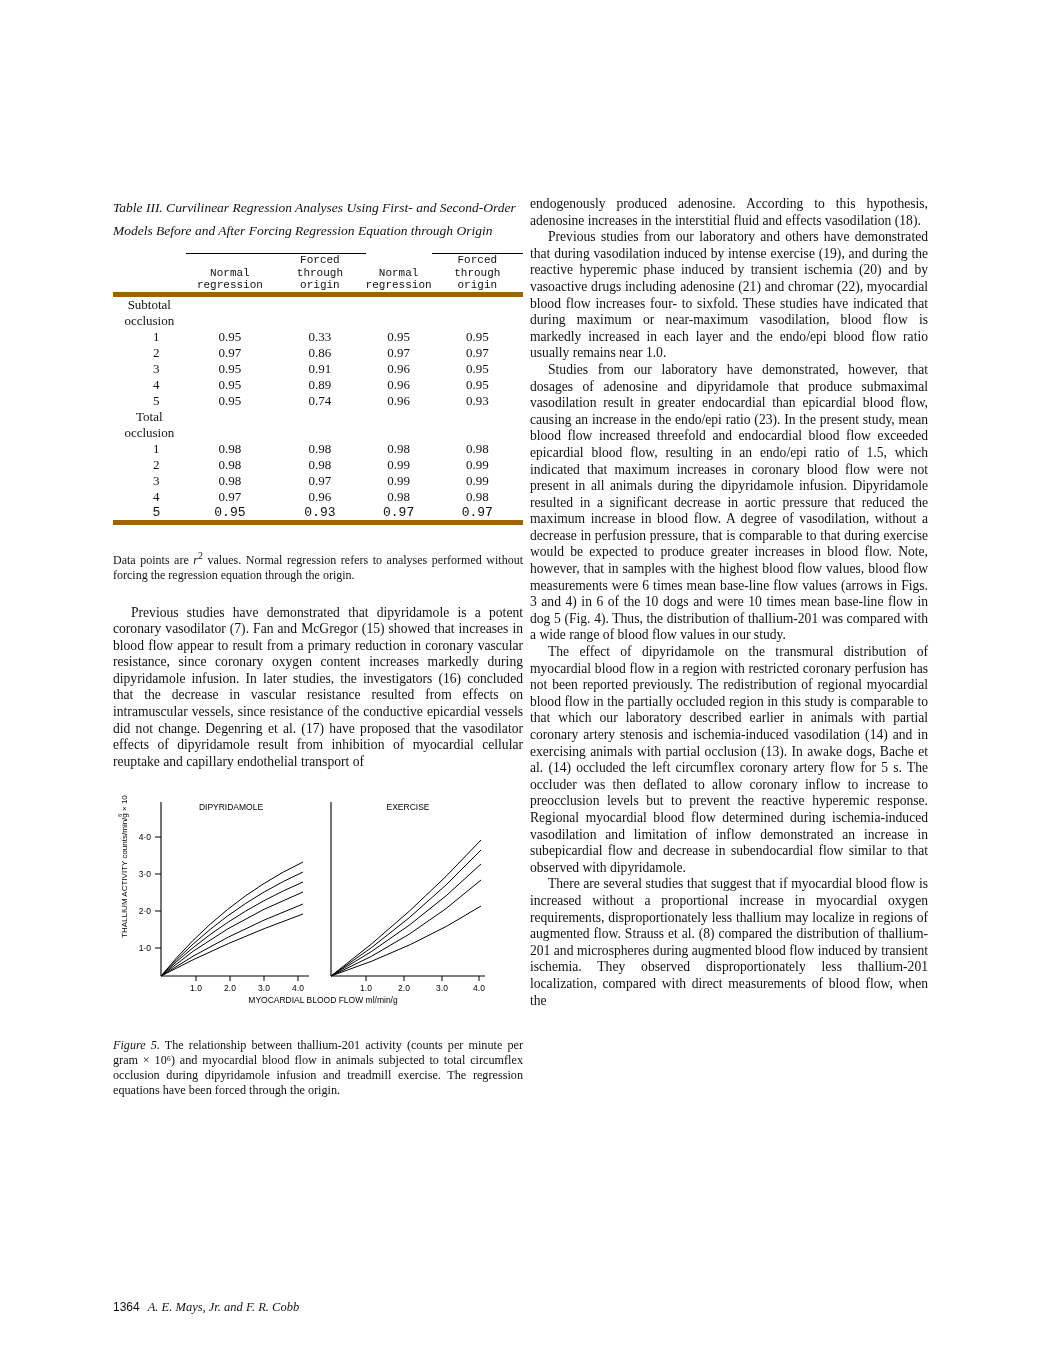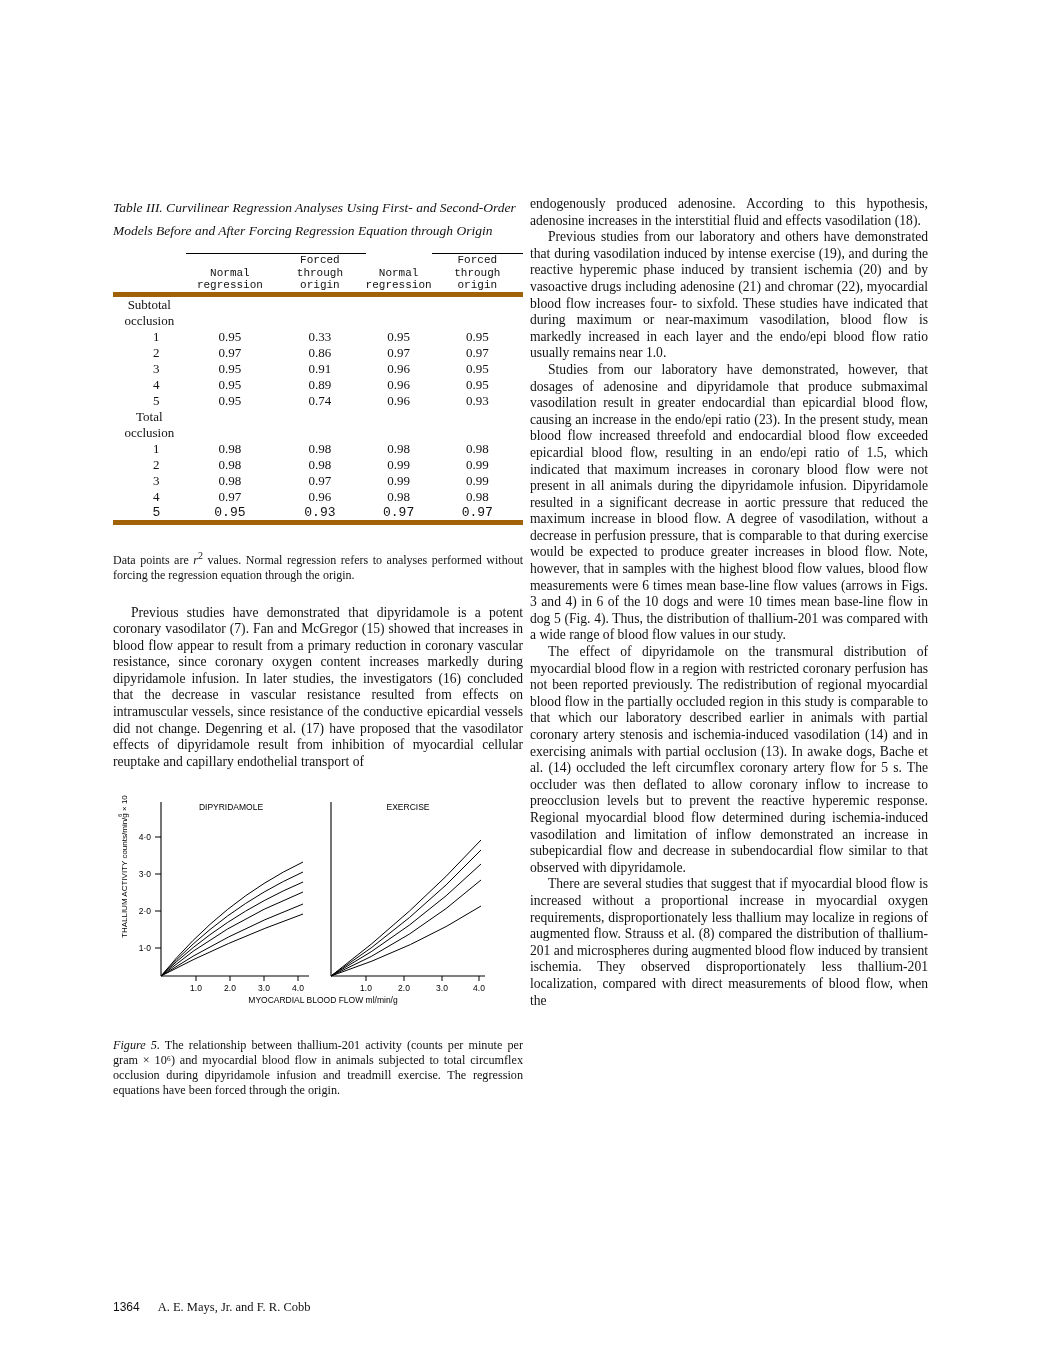--- a/index.html
+++ b/index.html
@@ -120,21 +120,22 @@
     left: 113px;
     top: 1300px;
     font-size: 12.5px;
   }
   .footer .pg {
     font-weight: normal;
     font-family: "Liberation Sans", sans-serif;
     font-size: 12px;
   }
   .footer .auth {
-    margin-left: 18px;
+    font-style: italic;
+    margin-left: 8px;
   }
   svg text {
     font-family: "Liberation Sans", sans-serif;
   }
 </style>
 </head>
 <body>
 
 <div class="page">
 

